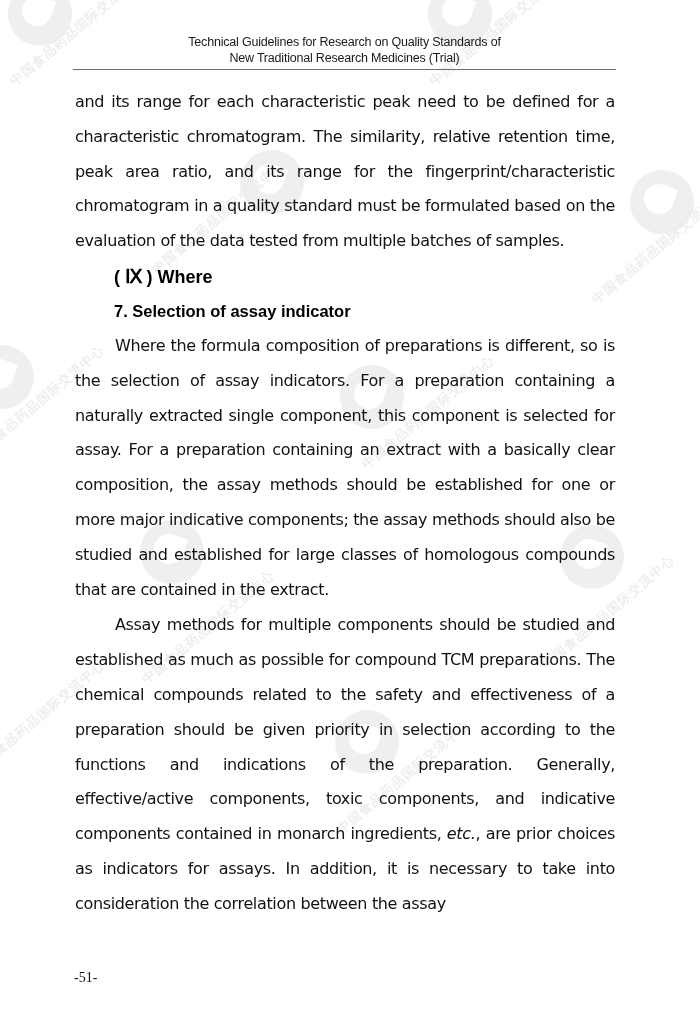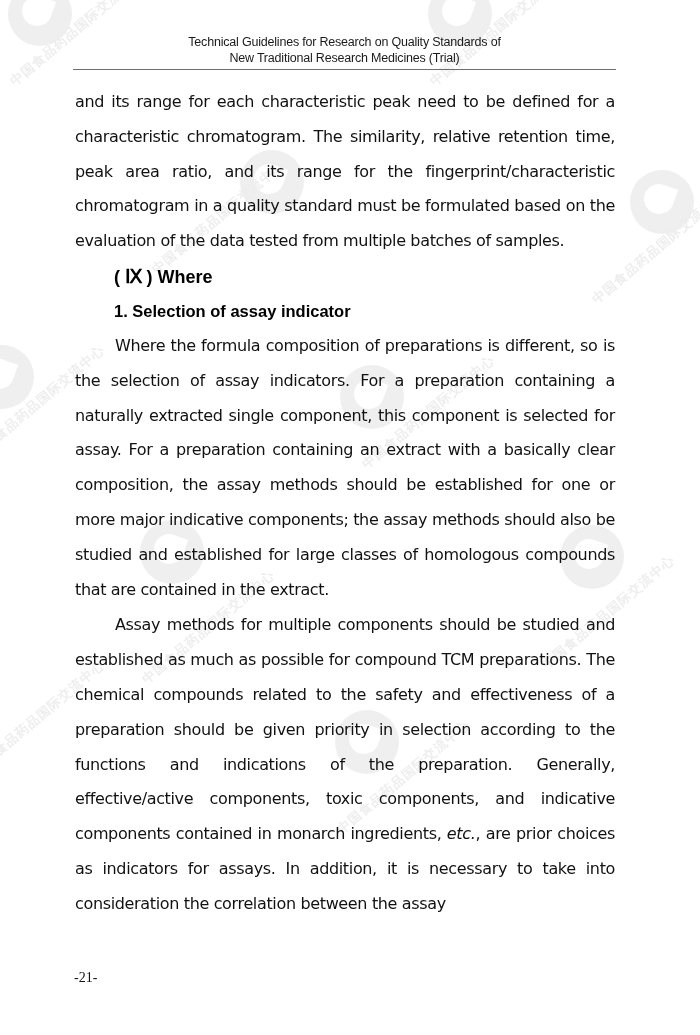--- a/index.html
+++ b/index.html
@@ -159,20 +159,20 @@
 <div class="content">
   <p class="para">and its range for each characteristic peak need to be defined for a characteristic chromatogram. The similarity, relative retention time, peak area ratio, and its range for the fingerprint/characteristic chromatogram in a quality standard must be formulated based on the evaluation of the data tested from multiple batches of samples.</p>
 
   <h2 class="section-heading">
     <span>(</span>
     <span class="roman">Ⅸ</span>
     <span>)</span>
     <span>Where</span>
   </h2>
 
-  <h3 class="sub-heading">1. Selection of assay indicator</h3>
+  <h3 class="sub-heading">7. Selection of assay indicator</h3>
 
   <p class="para indent">Where the formula composition of preparations is different, so is the selection of assay indicators. For a preparation containing a naturally extracted single component, this component is selected for assay. For a preparation containing an extract with a basically clear composition, the assay methods should be established for one or more major indicative components; the assay methods should also be studied and established for large classes of homologous compounds that are contained in the extract.</p>
 
   <p class="para indent"><span>Assay methods for multiple components should be studied and established as much as possible for compound TCM preparations. The chemical compounds related to the safety and effectiveness of a preparation should be given priority in selection according to the functions and indications of the preparation. Generally, effective/active components, toxic components, and indicative components contained in monarch ingredients, </span><em>etc.</em><span>, are prior choices as indicators for assays. In addition, it is necessary to take into consideration the correlation between the assay</span></p>
 </div>
 
-<div class="page-number">-21-</div>
+<div class="page-number">-51-</div>
 
 </body></html>

